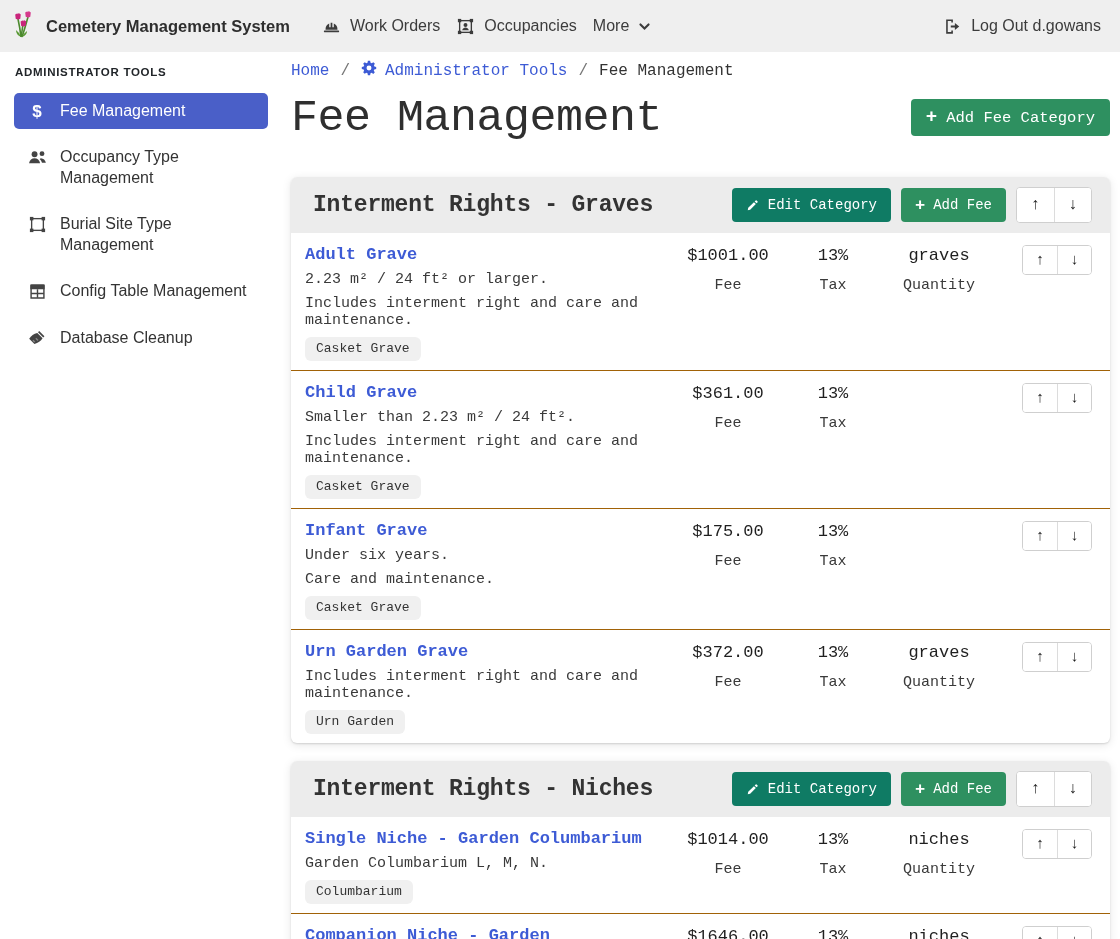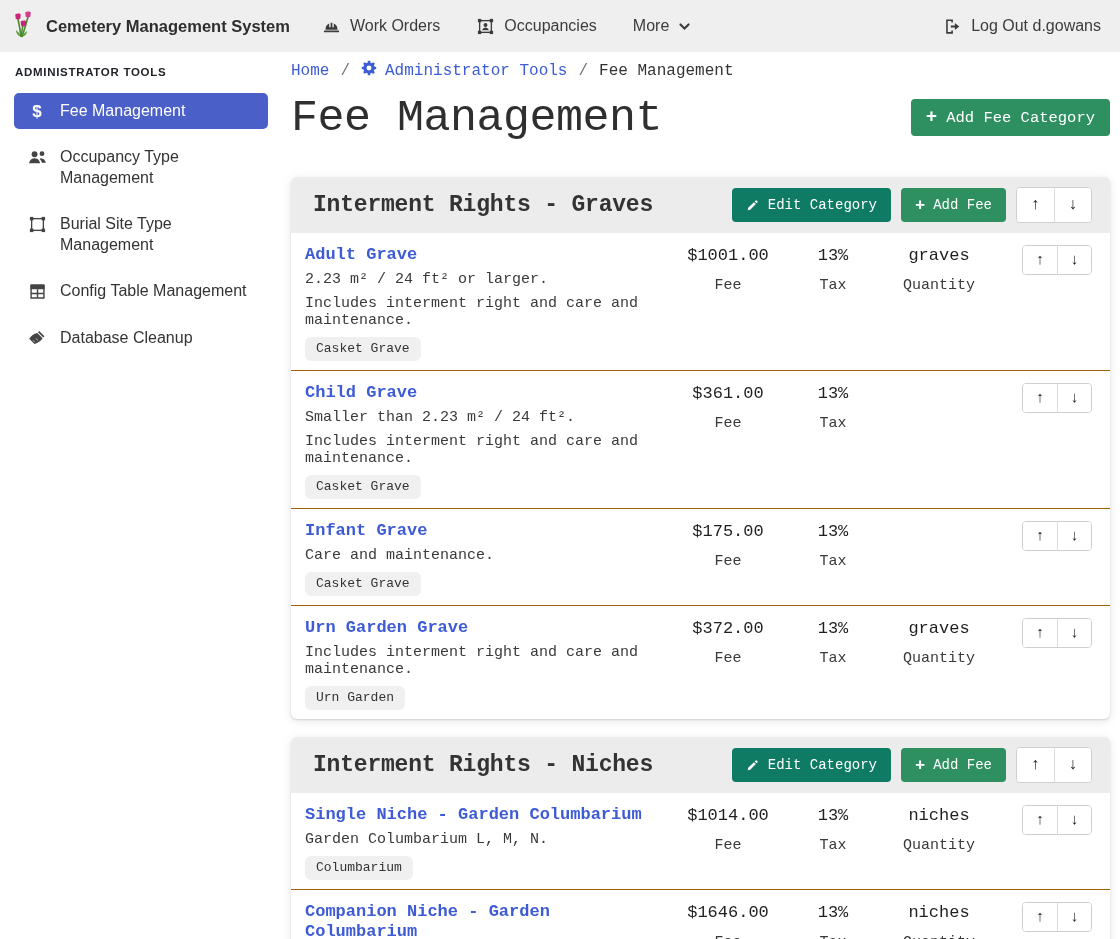--- a/index.html
+++ b/index.html
@@ -5,21 +5,21 @@
   * { box-sizing: border-box; }
   html,body { margin:0; padding:0; }
   body {
     width:1120px; height:939px; overflow:hidden;
     font-family:"Liberation Sans","DejaVu Sans",sans-serif;
     background:#ffffff; color:#333;
   }
   
   .navbar { height:52px; background:#efefef; display:flex; align-items:center; padding:0 19px 0 12px; }
   .brand { display:flex; align-items:center; gap:10px; font-weight:700; font-size:16.5px; color:#2e2e2e; cursor:pointer; }
-  .nav-links { display:flex; align-items:center; gap:36px; margin-left:32px; }
+  .nav-links { display:flex; align-items:center; gap:16px; margin-left:32px; }
   .nav-link { display:flex; align-items:center; gap:9px; color:#3c3c3c; font-size:16px; text-decoration:none; cursor:pointer; }
   .nav-link .icn, .logout .icn { display:flex; color:#3c3c3c; }
   .logout { margin-left:auto; display:flex; align-items:center; gap:9px; color:#3c3c3c; font-size:16px; cursor:pointer; }
   
   .layout { display:flex; height:918px; }
   .sidebar { width:280px; flex:none; padding:14px 12px 0 14px; }
   .sidebar-heading { font-size:11.5px; font-weight:700; letter-spacing:.7px; color:#212529; margin:0 0 15px 1px; }
   .side-item { display:flex; gap:12px; align-items:flex-start; padding:8px 10px 8px 12px; border-radius:5px;
                color:#333; font-size:16px; line-height:1.28; margin-bottom:10px; cursor:pointer; }
   .side-item .icn { width:22px; flex:none; display:flex; justify-content:center; margin-top:1px; color:#444; }
@@ -294,20 +294,21 @@
         <button class="arrow-btn">↑</button>
         <button class="arrow-btn">↓</button>
       </div>
     </div>
   </div>
 
   <div class="fee-row">
     <div class="fee-main">
       <a class="fee-name">Infant Grave</a>
       <div>
+                  <div class="fee-desc">Under six years.</div>
                   <div class="fee-desc">Care and maintenance.</div>
                 </div>
       <span class="fee-badge">Casket Grave</span>
     </div>
     <div class="fee-col">
       <div class="val">$175.00</div>
       <div class="lbl">Fee</div>
     </div>
     <div class="fee-col">
       <div class="val">13%</div>

